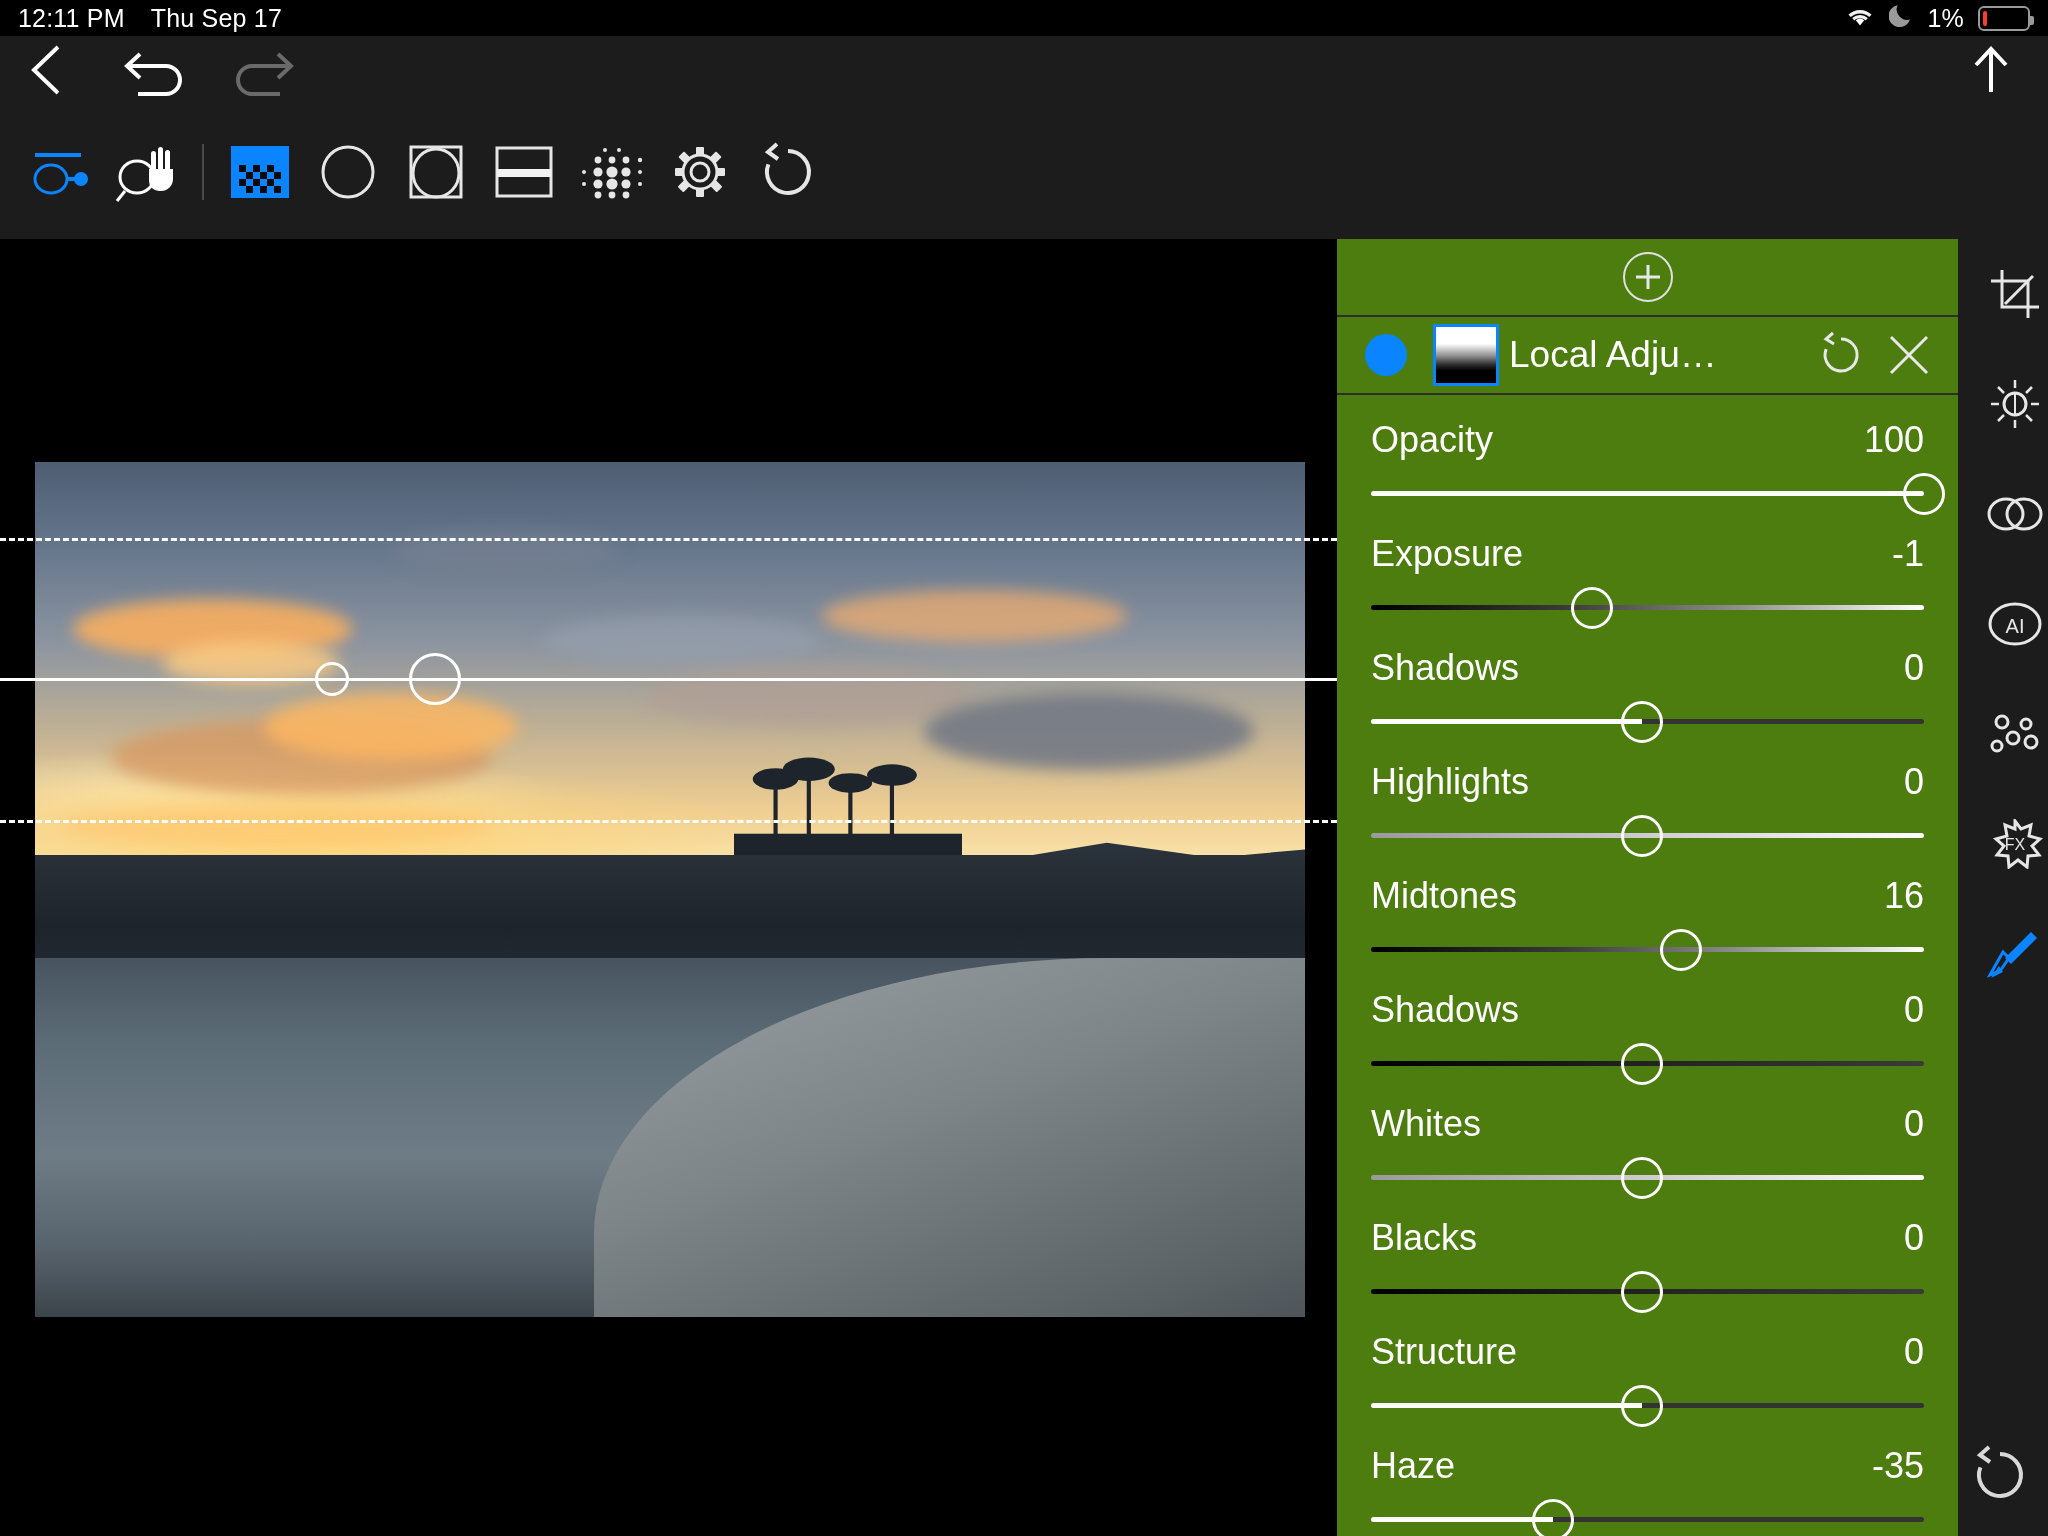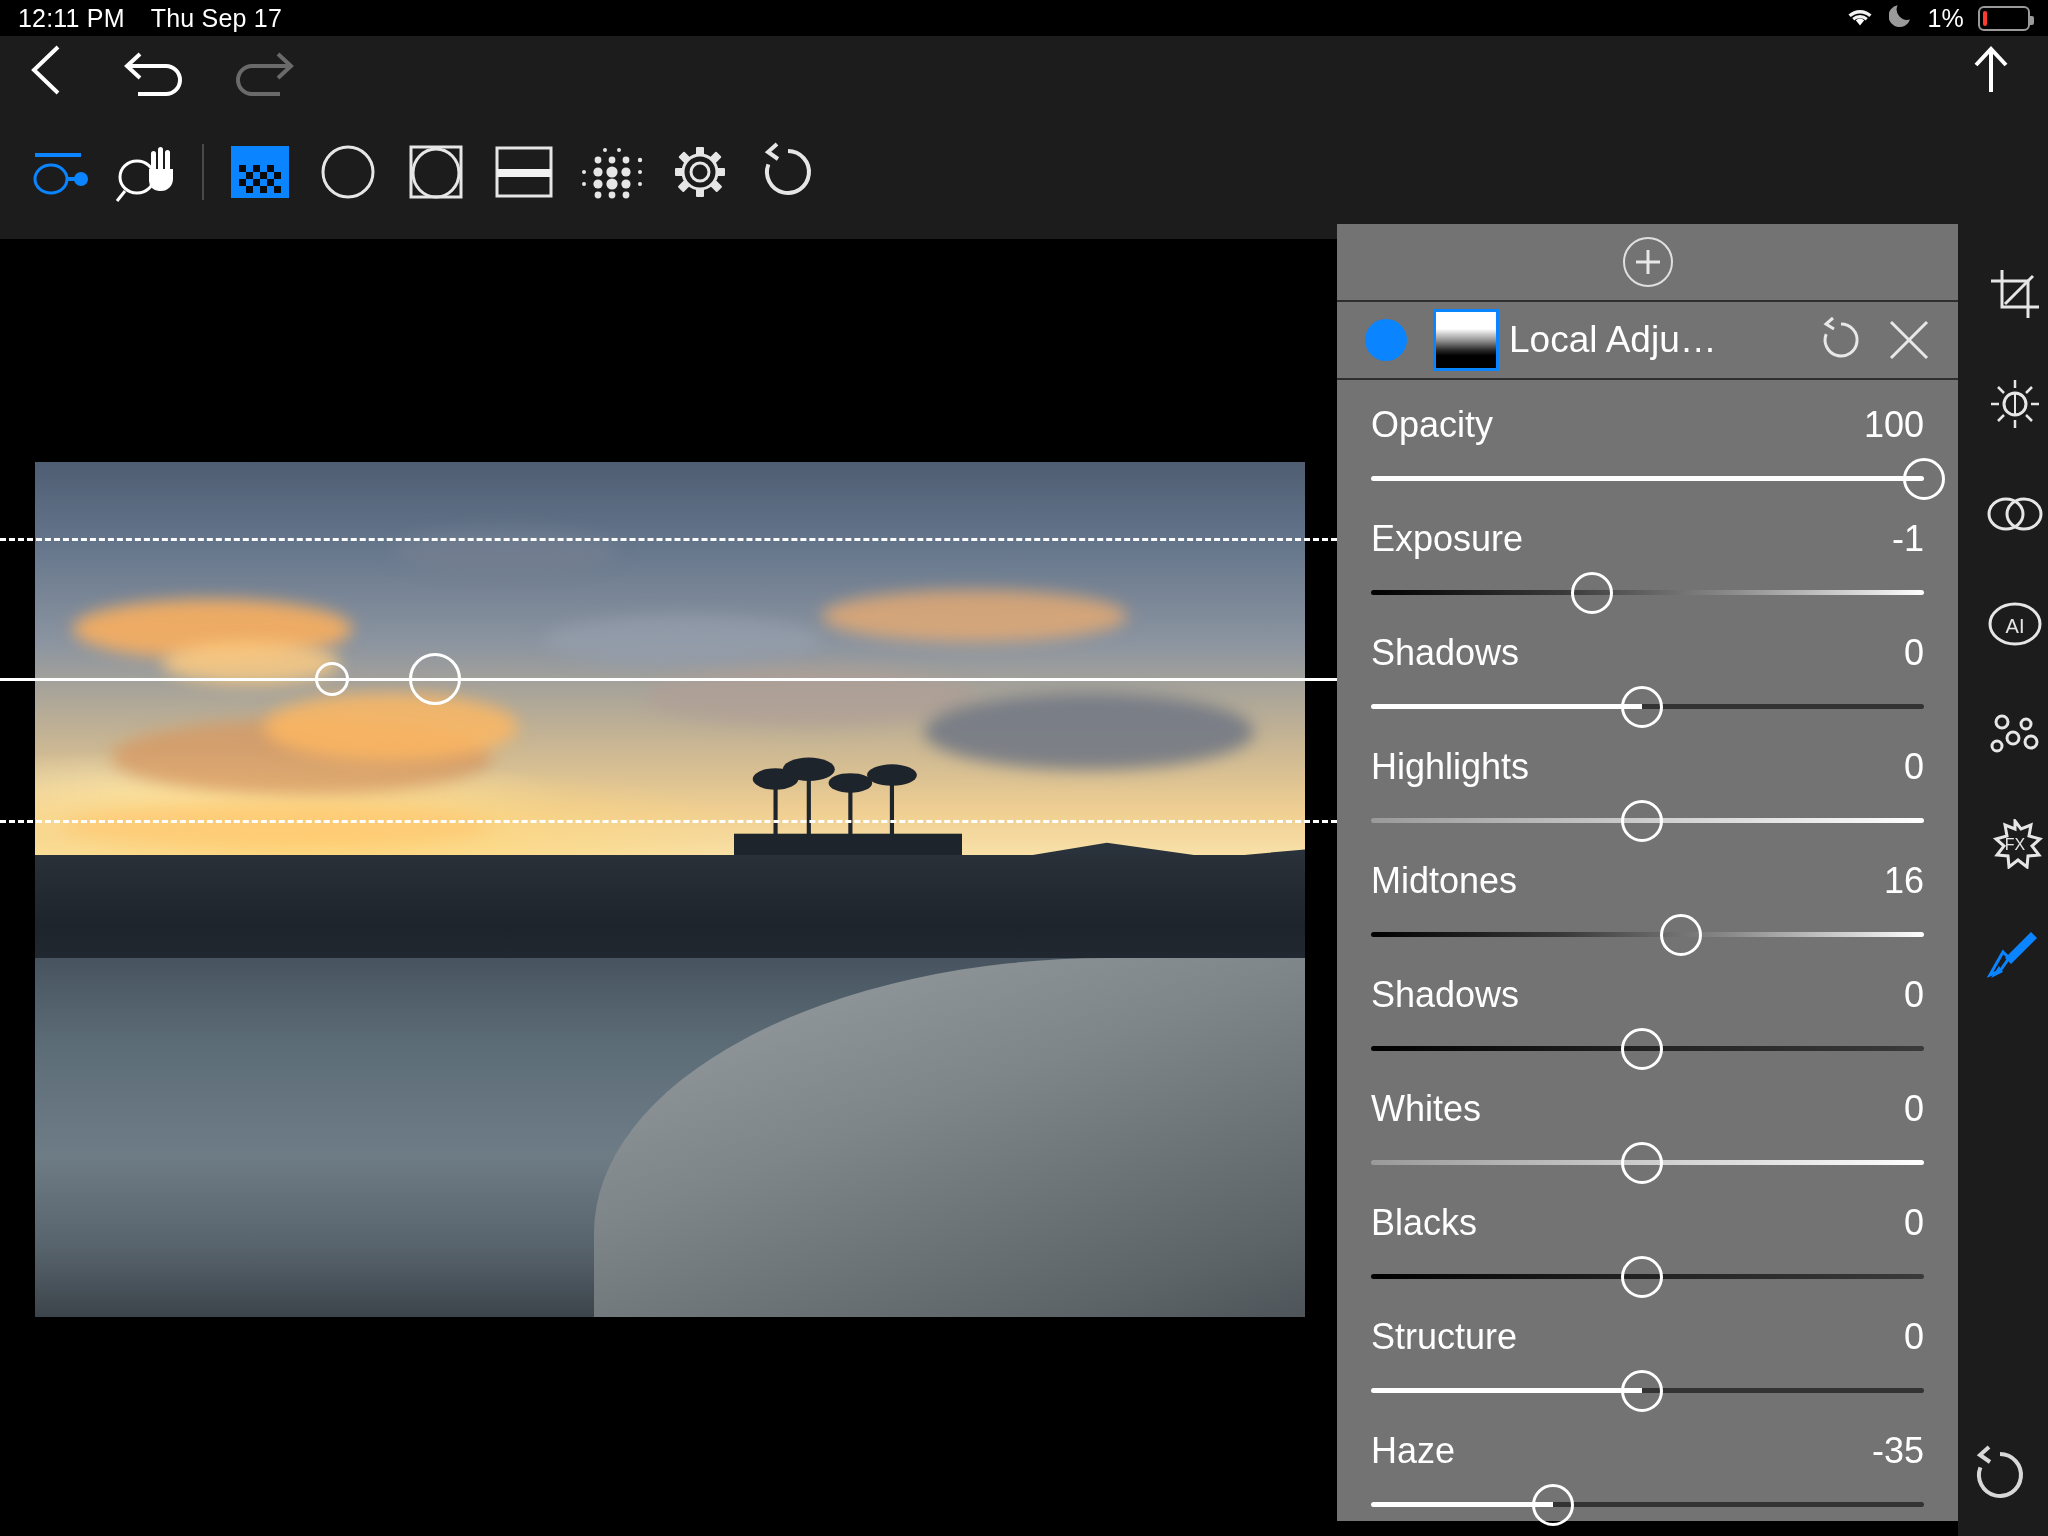--- a/index.html
+++ b/index.html
@@ -105,22 +105,22 @@
   .mask-solid{
     position:absolute; left:0; width:1337px; height:3px; background:#fff;
   }
   .mask-handle{
     position:absolute; border:3px solid #fff; border-radius:50%;
     background:transparent;
   }
 
   
   .panel{
-    position:absolute; top:224px; left:1337px; width:621px; height:1297px;
-    background:#737373;
+    position:absolute; top:239px; left:1337px; width:621px; height:1297px;
+    background:#4d7c0f;
   }
   .panel-add{
     height:78px; border-bottom:2px solid #2e2e2e;
     display:flex; align-items:center; justify-content:center;
   }
   .plus-circle{
     width:50px; height:50px; border:2px solid #e0e0e0; border-radius:50%;
     display:flex; align-items:center; justify-content:center; cursor:pointer;
   }
   .layer-row{

